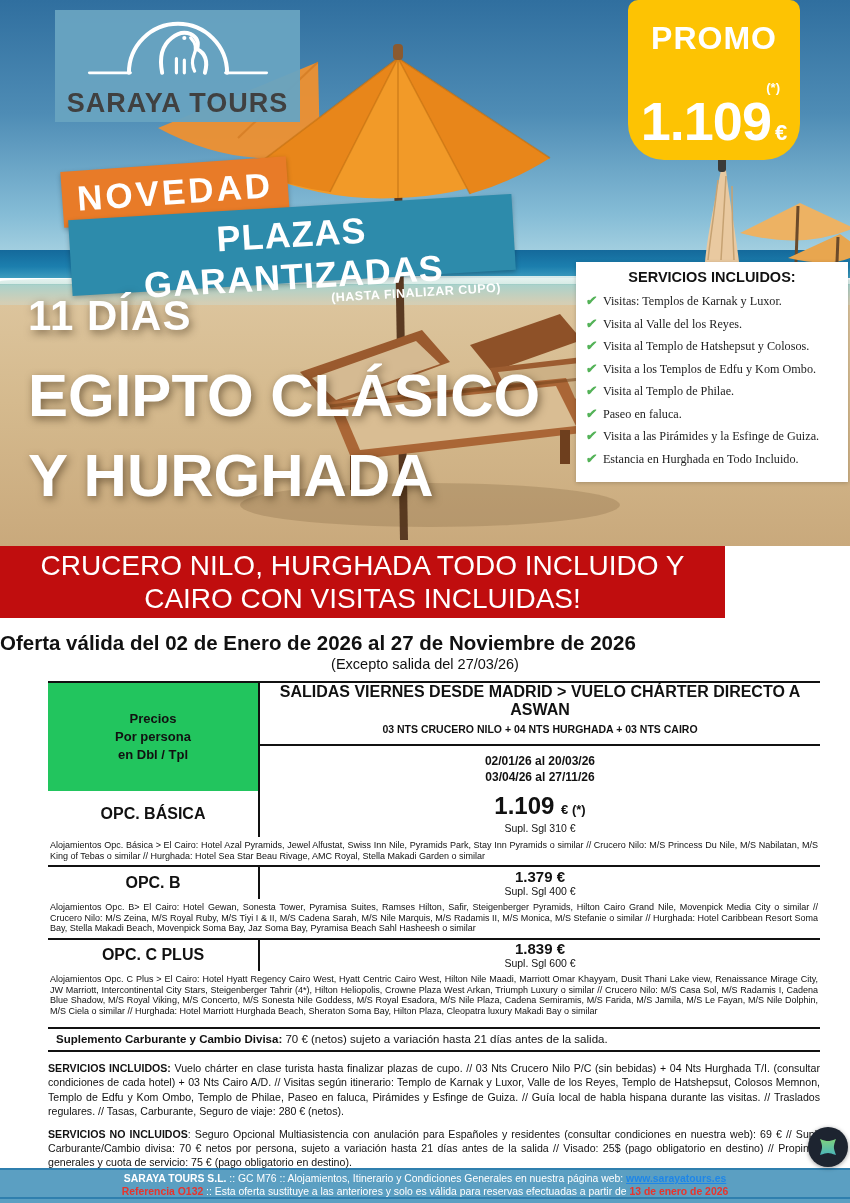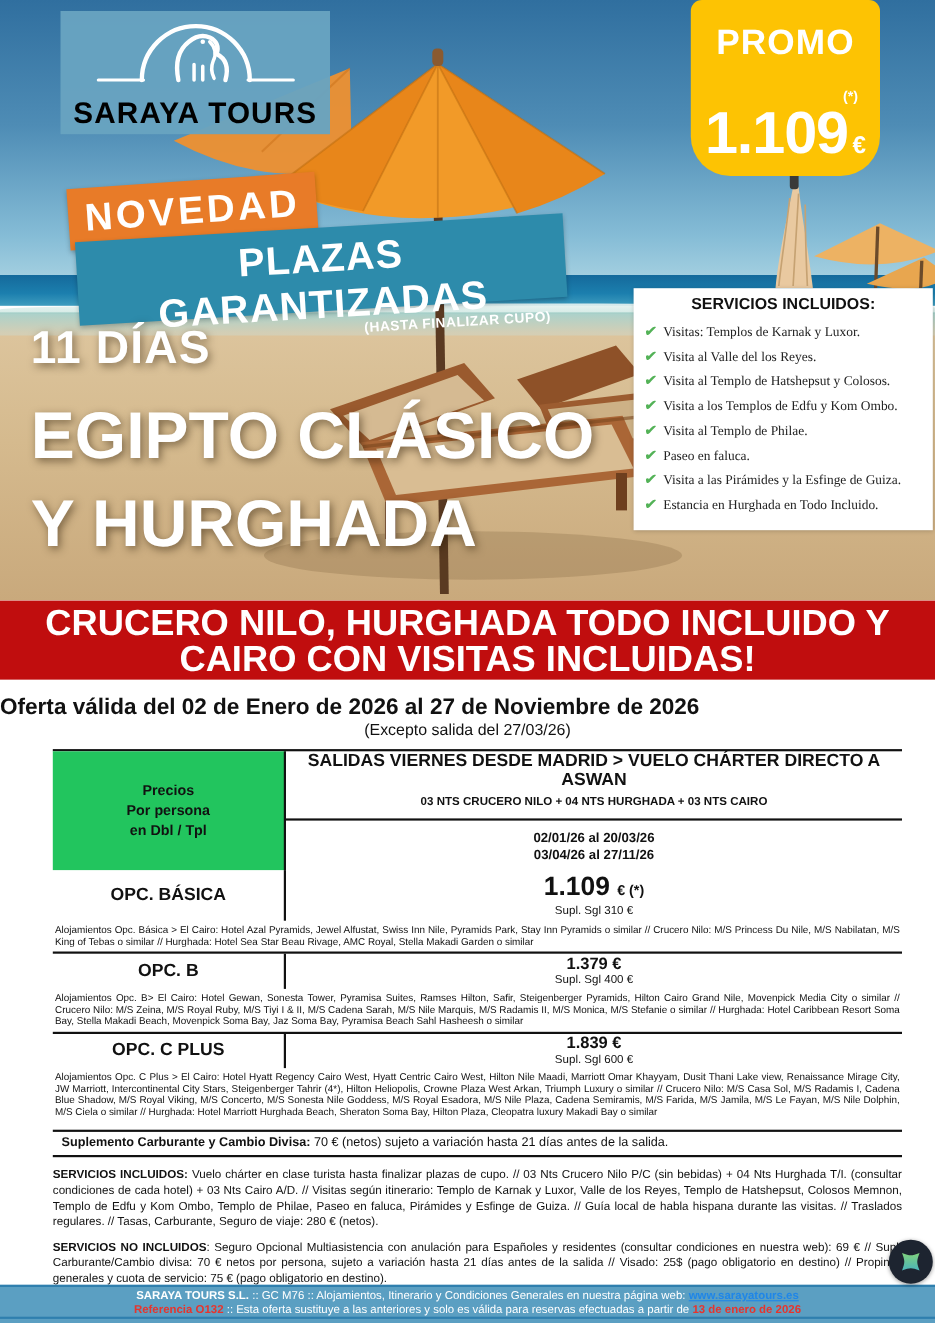--- a/index.html
+++ b/index.html
@@ -19,21 +19,21 @@
   .shallow{ position:absolute; top:284px; left:0; width:100%; height:22px;
             background:linear-gradient(180deg,#93c6bf,#c9c2a2 85%); opacity:.8; }
   .sand   { position:absolute; top:305px; left:0; width:100%; height:241px;
             background:linear-gradient(180deg,#dcc49c 0%,#d5ba8e 40%,#c9a97c 100%); }
   .decor  { position:absolute; top:0; left:0; pointer-events:none; }
 
   
   .logo-box { position:absolute; left:55px; top:10px; width:245px; height:112px;
               background:rgba(104,163,193,.96); display:flex; flex-direction:column;
               align-items:center; justify-content:flex-start; padding-top:4px; }
-  .logo-text { color:#000000; font-weight:bold; font-size:27px; letter-spacing:1px; margin-top:-4px; }
+  .logo-text { color:#404040; font-weight:bold; font-size:27px; letter-spacing:1px; margin-top:-4px; }
 
   
   .promo { position:absolute; left:628px; top:0; width:172px; height:160px;
            background:#fdc303; border-radius:10px 10px 36px 36px; color:#fff; }
   .promo-label { text-align:center; font-size:32px; font-weight:bold; letter-spacing:1px; margin-top:20px; }
   .promo-ast   { position:absolute; right:20px; top:80px; font-size:13px; font-weight:bold; }
   .promo-price { position:absolute; left:0; bottom:8px; width:100%; text-align:center; }
   .promo-price .num { font-size:54px; font-weight:bold; letter-spacing:-1px; }
   .promo-price .cur { font-size:22px; font-weight:bold; margin-left:4px; }
 
@@ -60,22 +60,22 @@
   
   .svc-box { position:absolute; left:576px; top:262px; width:272px; height:220px;
              background:#fff; padding:7px 10px 6px 10px; box-shadow:0 1px 4px rgba(0,0,0,.2); }
   .svc-title { text-align:center; font-weight:bold; font-size:14.5px; color:#111; margin-bottom:5px; }
   .svc-item { display:flex; align-items:baseline; line-height:21.5px; }
   .svc-check { color:#53b257; font-size:13px; font-weight:bold; margin-right:6px;
                transform:skewX(-8deg); flex:0 0 auto; }
   .svc-label { font-size:12.2px; color:#222; white-space:nowrap;font-family:Liberation Serif, serif; }
 
   
-  .red-banner { position:absolute; top:546px; left:0; width:850px; height:72px; background:#c00d0e;
-                color:#fff; text-align:center; font-weight:bold; font-size:33px; line-height:33px;
+  .red-banner { position:absolute; top:546px; left:0; width:725px; height:72px; background:#c00d0e;
+                color:#fff; text-align:center; font-weight:normal; font-size:28px; line-height:33px;
                 padding-top:3px; }
 
   
   .paper { position:absolute; top:618px; left:0; width:850px; height:550px; background:#fff; color:#111; }
   .offer-title { text-align:left; font-size:20.5px; font-weight:bold; margin-top:13px; }
   .offer-exc   { text-align:center; font-size:14.5px; margin-top:1px; }
 
   
   .ptable { margin:9px 30px 0 48px; width:772px; border-top:2px solid #111; }
   .t-flex { display:flex; }

